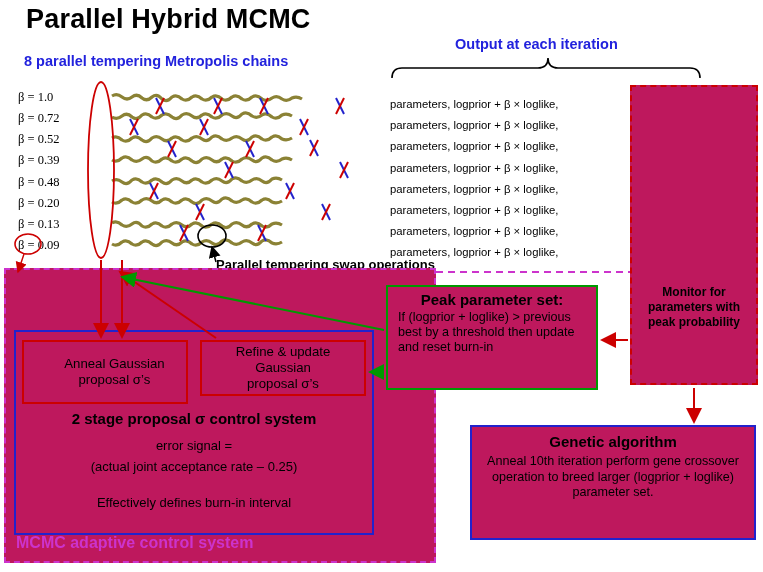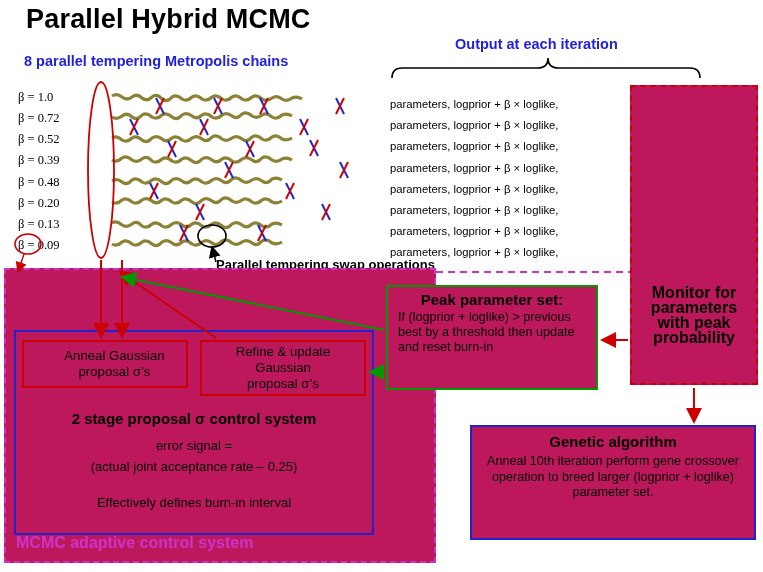--- a/index.html
+++ b/index.html
@@ -81,21 +81,21 @@
     line-height: 13px;
   }
 
   
   .box {
     box-sizing: border-box;
     background: #be185d;
   }
   #anneal-box {
     left: 22px; top: 340px;
-    width: 166px; height: 48px;
+    width: 166px; height: 64px;
     border: 2px solid #cc0000;
     display: flex; align-items: center; justify-content: center;
     text-align: center;
     font-size: 13.2px;
     color: #000000;
     line-height: 16px;
     padding-left: 19px;
   }
   #refine-box {
     left: 200px; top: 340px;
@@ -162,21 +162,21 @@
 
   #monitor-dash {
     left: 630px; top: 85px;
     width: 128px; height: 300px;
     border: 2px dashed #cc0000;
   }
   #monitor-text {
     left: 638px; top: 285px;
     width: 112px;
     text-align: center;
-    font-size: 16px;
+    font-size: 12px;
     font-weight: bold;
     color: #000000;
     line-height: 15px;
   }
 
   #genetic-box {
     left: 470px; top: 425px;
     width: 286px; height: 115px;
     border: 2px solid #2222cc;
     box-sizing: border-box;

